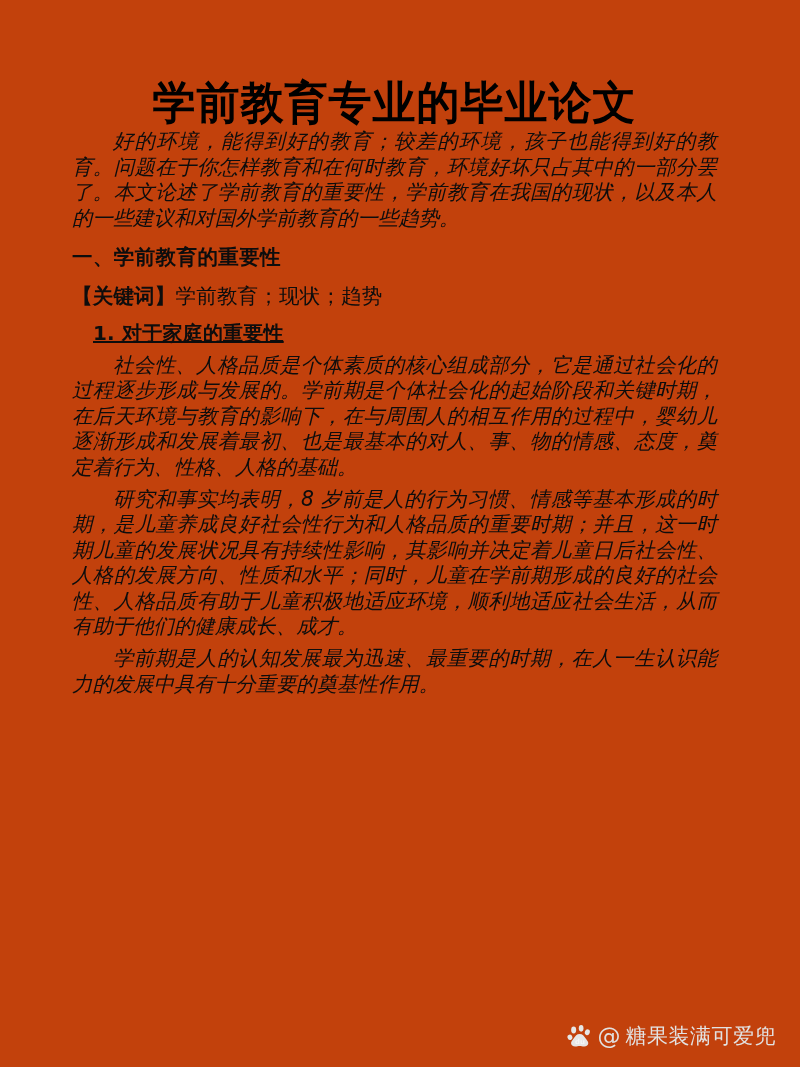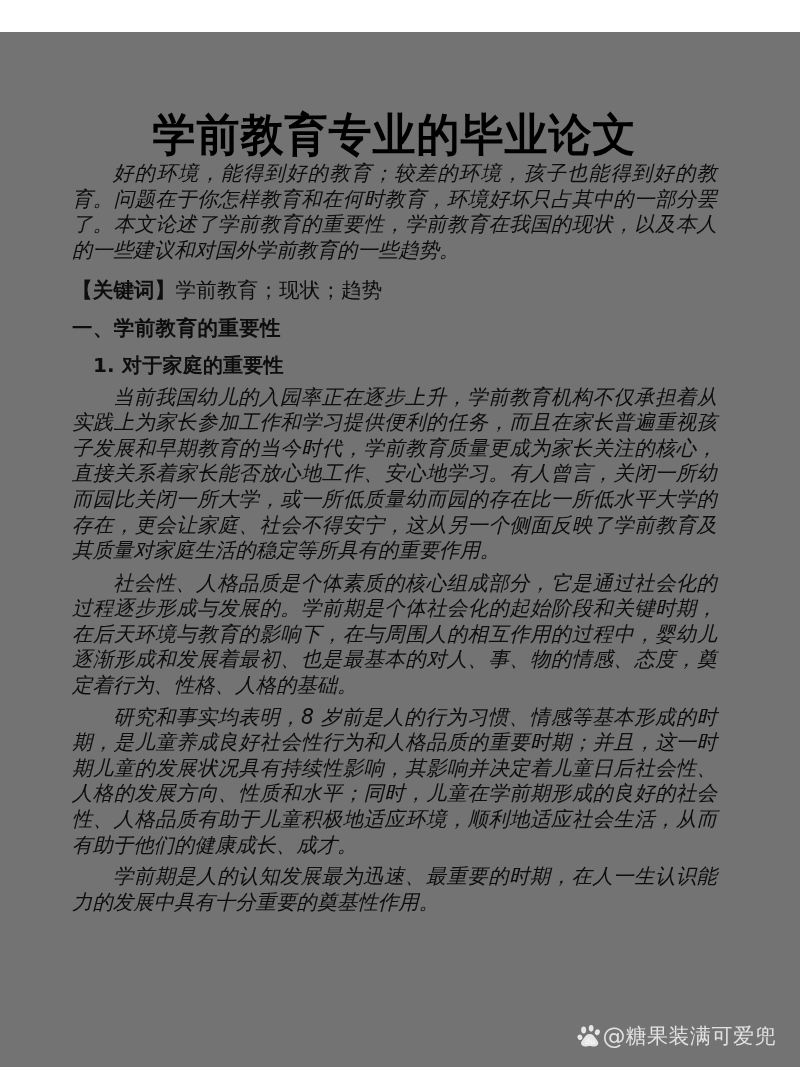--- a/index.html
+++ b/index.html
@@ -13,22 +13,21 @@
     position: relative;
     overflow: hidden;
     font-family: "DejaVu Sans", "Liberation Sans", sans-serif;
     color: #0d0d0d;
     -webkit-font-smoothing: antialiased;
   }
 
   .page {
     position: absolute;
     inset: 0;
-    background: #737373;
-    margin-top: 32px;
+    background: #c2410c;
   }
 
   .doc {
     position: absolute;
     left: 72px;
     top: 0;
     width: 645px;
   }
 
   
@@ -73,20 +72,21 @@
     letter-spacing: 0.4px;
   }
 
   .sub-head {
     font-size: 20px;
     line-height: 26px;
     font-weight: 700;
     margin-top: 11px;
     text-indent: 21px;
     letter-spacing: 0.2px;
+    text-decoration: underline;
   }
 
   .para {
     font-size: 20.4px;
     line-height: 25.6px;
     margin-top: 7px;
     text-indent: 41px;
     text-align: justify;
     text-justify: inter-character;
     letter-spacing: 0px;
@@ -96,20 +96,21 @@
 
   .para.tight { margin-top: 6px; }
 
   
   .watermark {
     position: absolute;
     right: 24px;
     bottom: 18px;
     display: flex;
     align-items: center;
+    gap: 5px;
     opacity: 1;
     pointer-events: none;
   }
   .wm-paw {
     width: 26px;
     height: 26px;
     position: relative;
     flex: 0 0 auto;
   }
   .wm-at {
@@ -132,30 +133,29 @@
 
 <div class="page">
 
   <div class="doc">
 
     <h1 class="doc-title">学前教育专业的毕业论文</h1>
 
 
     <p class="blk para">好的环境，能得到好的教育；较差的环境，孩子也能得到好的教育。问题在于你怎样教育和在何时教育，环境好坏只占其中的一部分罢了。本文论述了学前教育的重要性，学前教育在我国的现状，以及本人的一些建议和对国外学前教育的一些趋势。</p>
 
+    <div class="blk section-head">一、学前教育的重要性</div>
+
     <div class="blk kw-line">
       <span class="kw-tag">【关键词】</span><span>学前教育；现状；趋势</span>
     </div>
 
-    <div class="blk section-head">一、学前教育的重要性</div>
-
 
     <div class="blk sub-head">1. 对于家庭的重要性</div>
 
-    <p class="blk para">当前我国幼儿的入园率正在逐步上升，学前教育机构不仅承担着从实践上为家长参加工作和学习提供便利的任务，而且在家长普遍重视孩子发展和早期教育的当今时代，学前教育质量更成为家长关注的核心，直接关系着家长能否放心地工作、安心地学习。有人曾言，关闭一所幼而园比关闭一所大学，或一所低质量幼而园的存在比一所低水平大学的存在，更会让家庭、社会不得安宁，这从另一个侧面反映了学前教育及其质量对家庭生活的稳定等所具有的重要作用。</p>
 
 
     <p class="blk para">社会性、人格品质是个体素质的核心组成部分，它是通过社会化的过程逐步形成与发展的。学前期是个体社会化的起始阶段和关键时期，在后天环境与教育的影响下，在与周围人的相互作用的过程中，婴幼儿逐渐形成和发展着最初、也是最基本的对人、事、物的情感、态度，奠定着行为、性格、人格的基础。</p>
 
     <p class="blk para tight">研究和事实均表明，8 岁前是人的行为习惯、情感等基本形成的时期，是儿童养成良好社会性行为和人格品质的重要时期；并且，这一时期儿童的发展状况具有持续性影响，其影响并决定着儿童日后社会性、人格的发展方向、性质和水平；同时，儿童在学前期形成的良好的社会性、人格品质有助于儿童积极地适应环境，顺利地适应社会生活，从而有助于他们的健康成长、成才。</p>
 
     <p class="blk para tight">学前期是人的认知发展最为迅速、最重要的时期，在人一生认识能力的发展中具有十分重要的奠基性作用。</p>
 
   </div>
 

